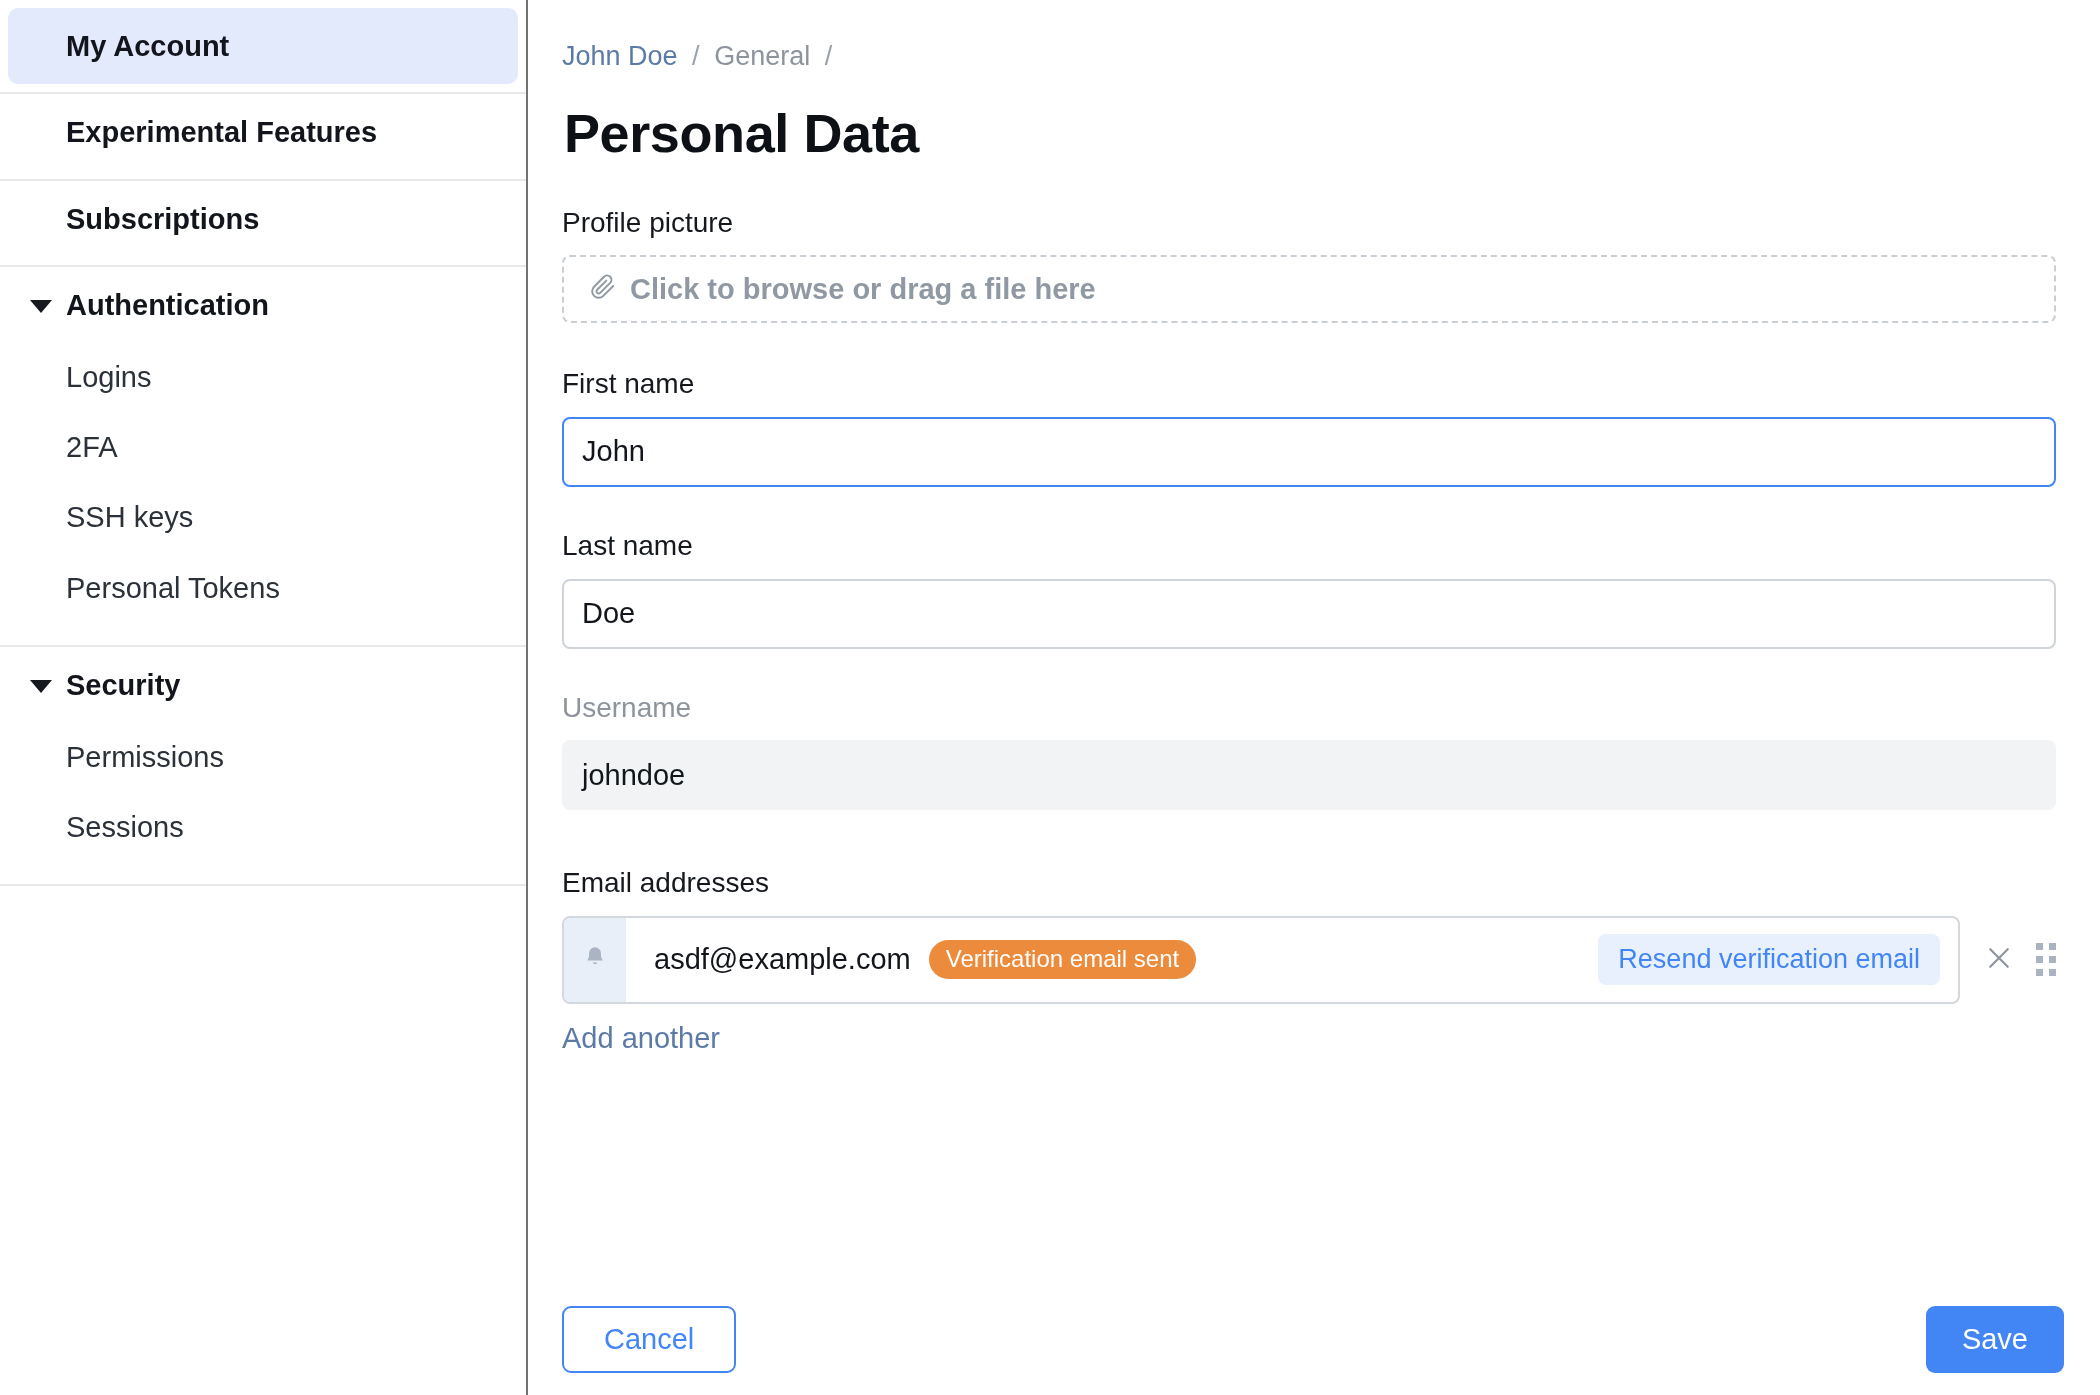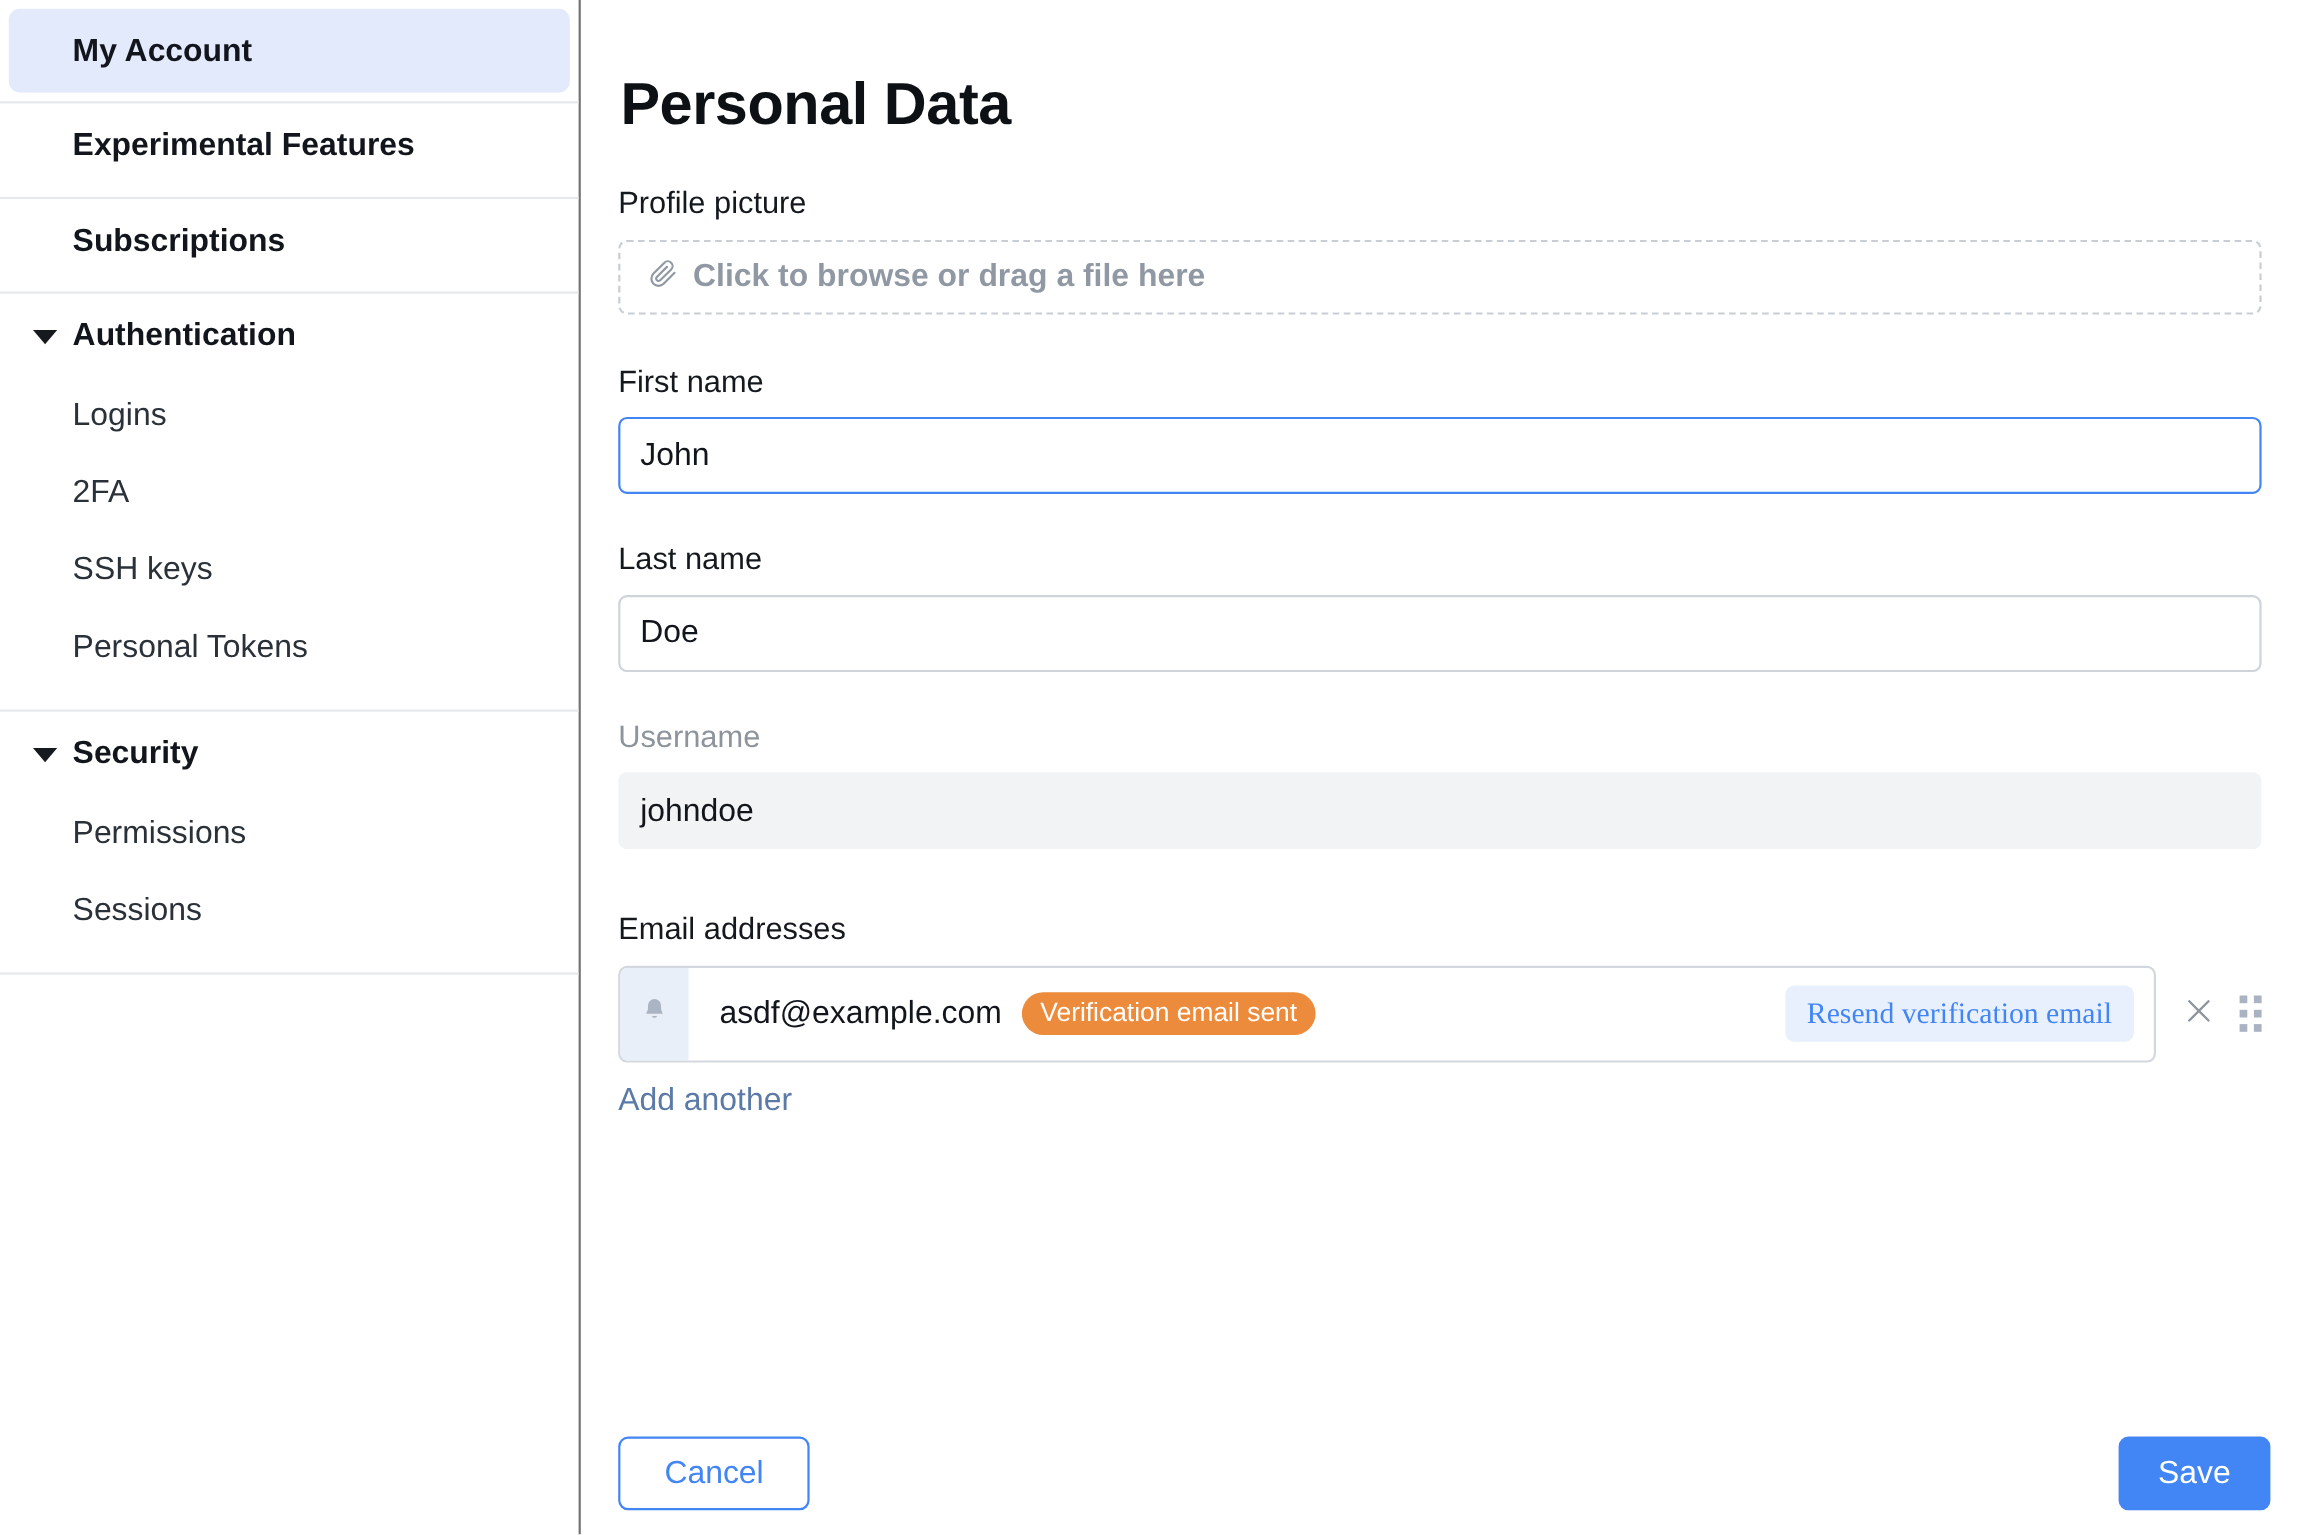--- a/index.html
+++ b/index.html
@@ -196,21 +196,20 @@
   .row-spacer { flex: 1 1 auto; }
   .resend-btn {
     background: #e8f0fe;
     color: #4285f4;
     font-size: 27px;
     border-radius: 8px;
     padding: 12px 20px;
     margin-right: 18px;
     white-space: nowrap;
     line-height: 1;
-    font-family: Liberation Serif, serif;
   }
   .row-actions {
     display: flex;
     align-items: center;
     gap: 22px;
     padding-left: 24px;
     flex: 0 0 auto;
   }
   .x-btn { display: block; }
   .drag-grid {
@@ -312,20 +311,26 @@
     <div class="sub-item">
       <span>Sessions</span>
     </div>
     <div class="group-spacer"></div>
     <div class="nav-divider"></div>
 
   </nav>
 
   <main class="main">
 
+    <div class="breadcrumb">
+      <span class="crumb-link">John Doe</span>
+      <span class="crumb-sep">/</span>
+      <span class="crumb-muted">General</span>
+      <span class="crumb-sep">/</span>
+    </div>
 
     <h1 class="page-title">Personal Data</h1>
 
     
     <div class="field-label">Profile picture</div>
     <div class="dropzone">
       <span class="clip-icon">
         <svg width="26" height="26" viewBox="0 0 24 24" fill="none" stroke="#9099a3" stroke-width="1.8" stroke-linecap="round" stroke-linejoin="round">
           <path d="M21.44 11.05l-9.19 9.19a6 6 0 0 1-8.49-8.49l9.19-9.19a4 4 0 0 1 5.66 5.66l-9.2 9.19a2 2 0 0 1-2.83-2.83l8.49-8.48"></path>
         </svg>

